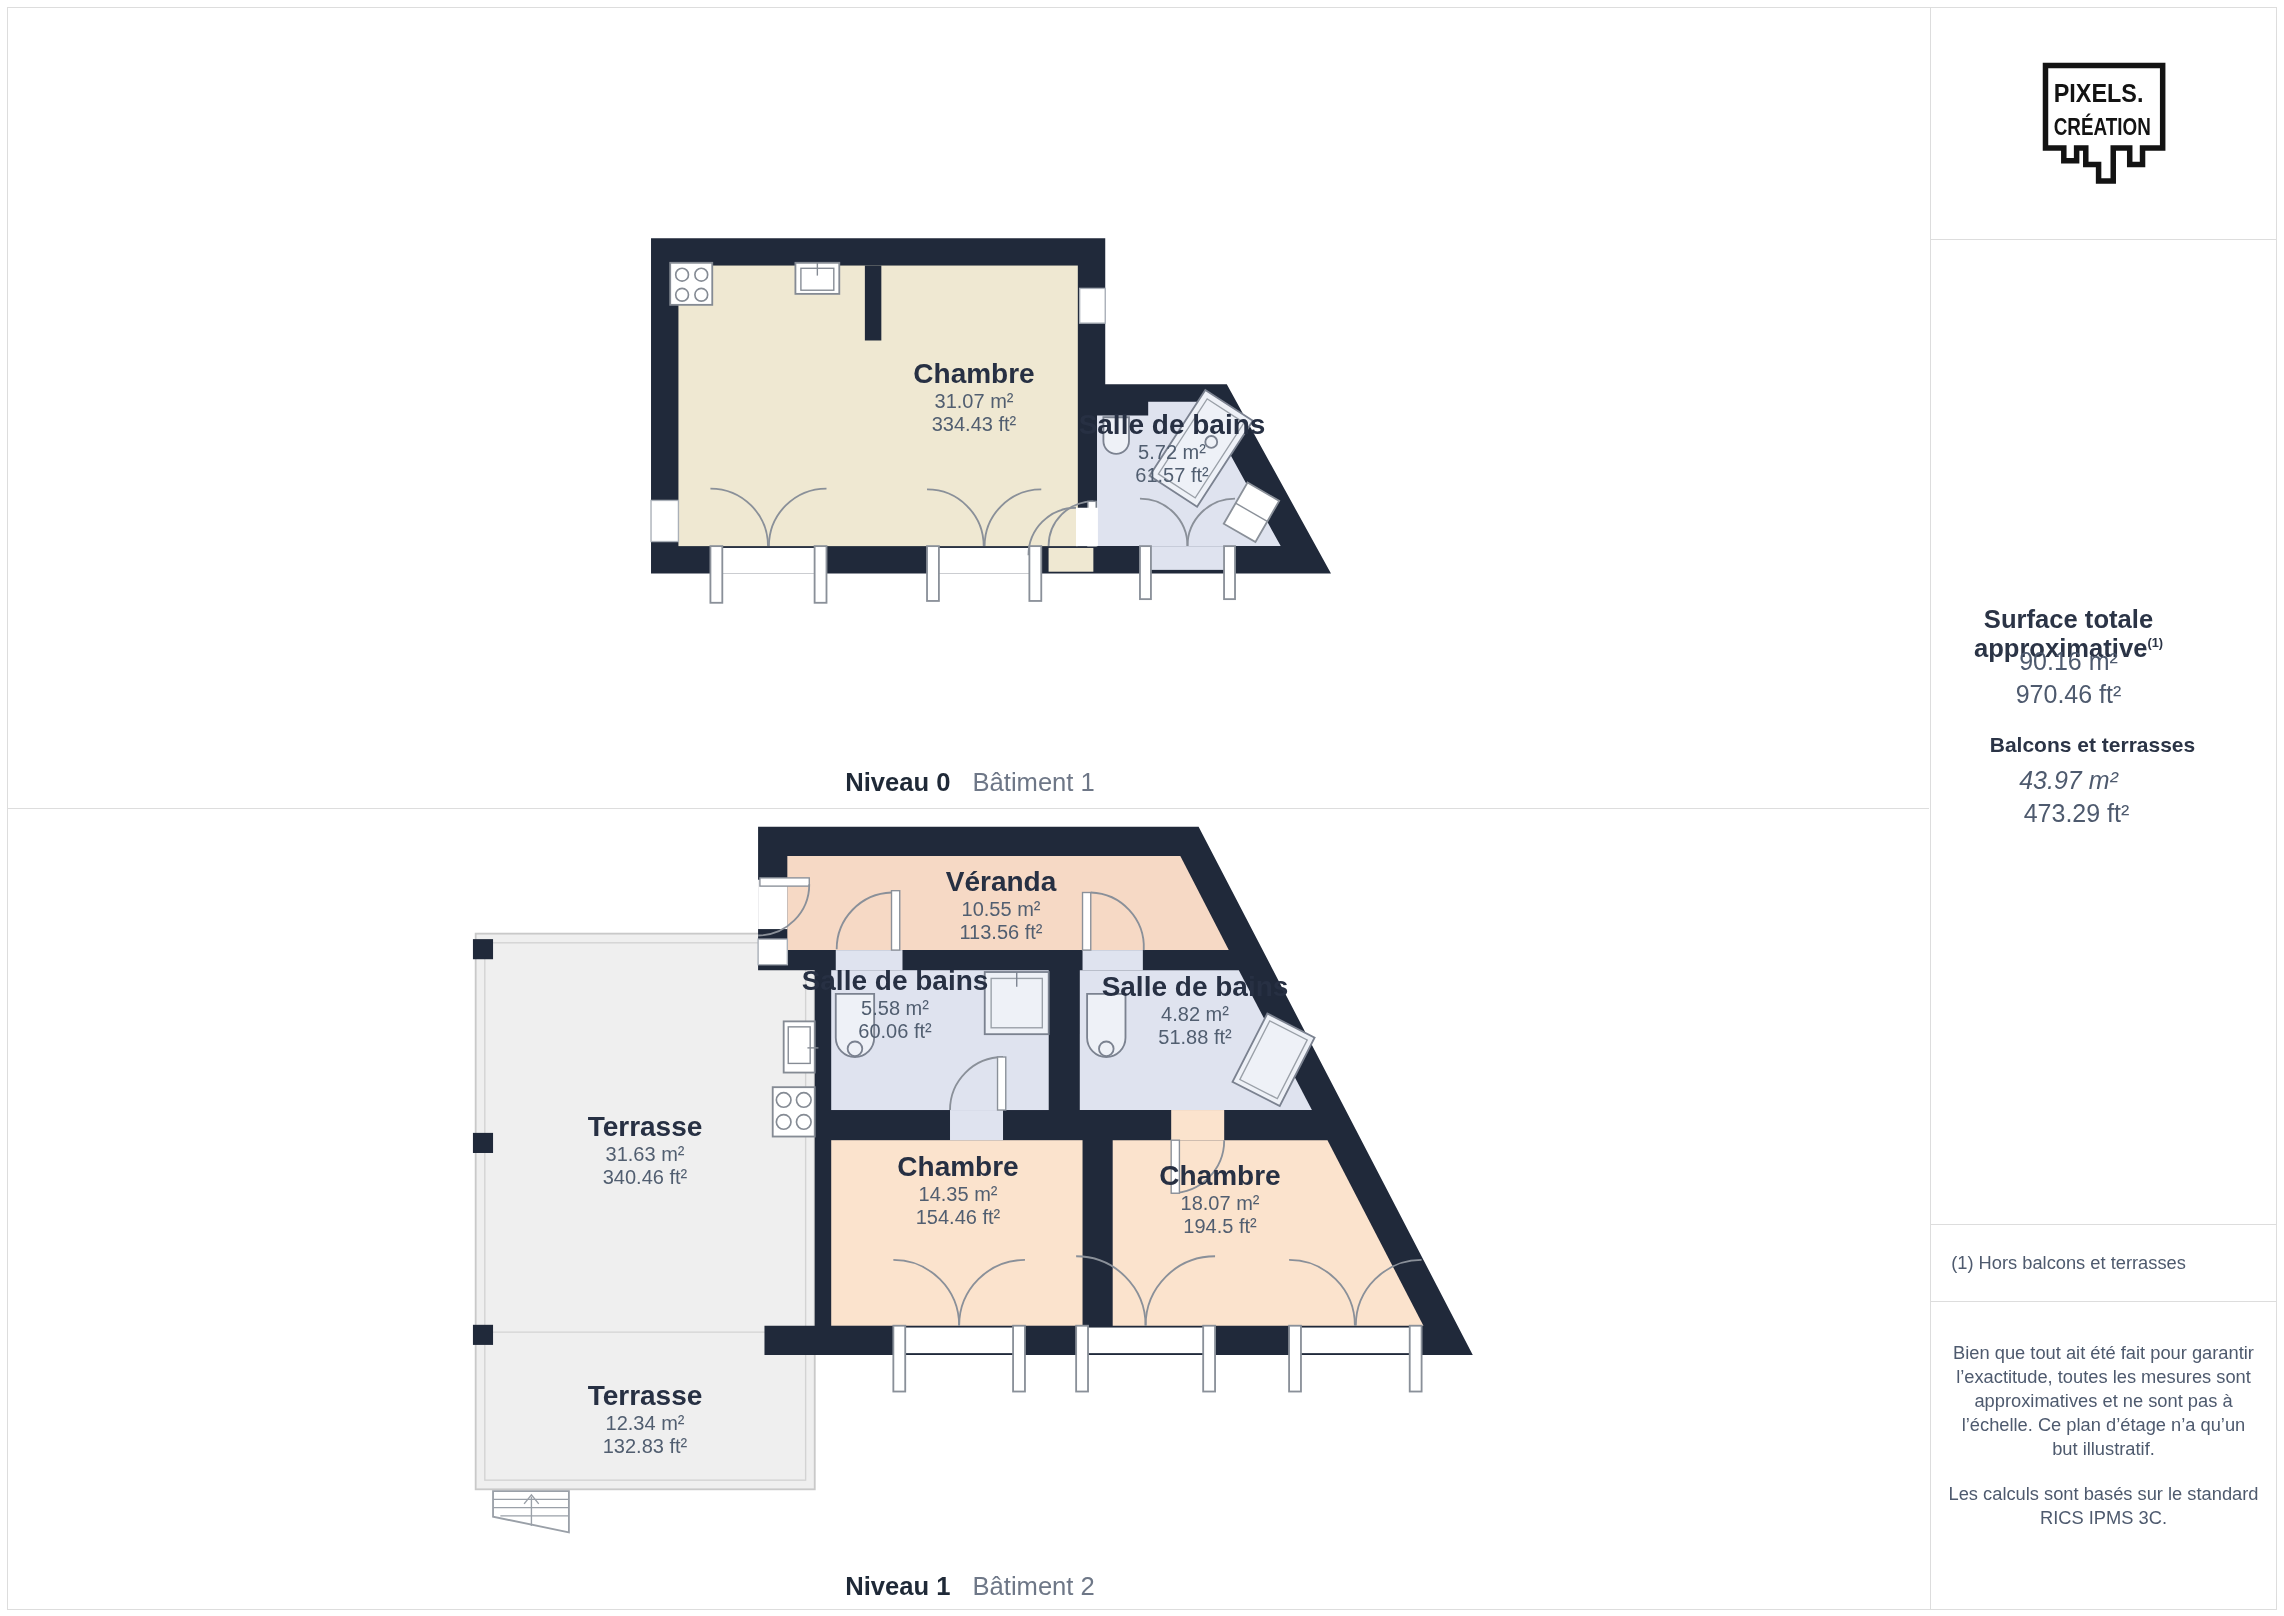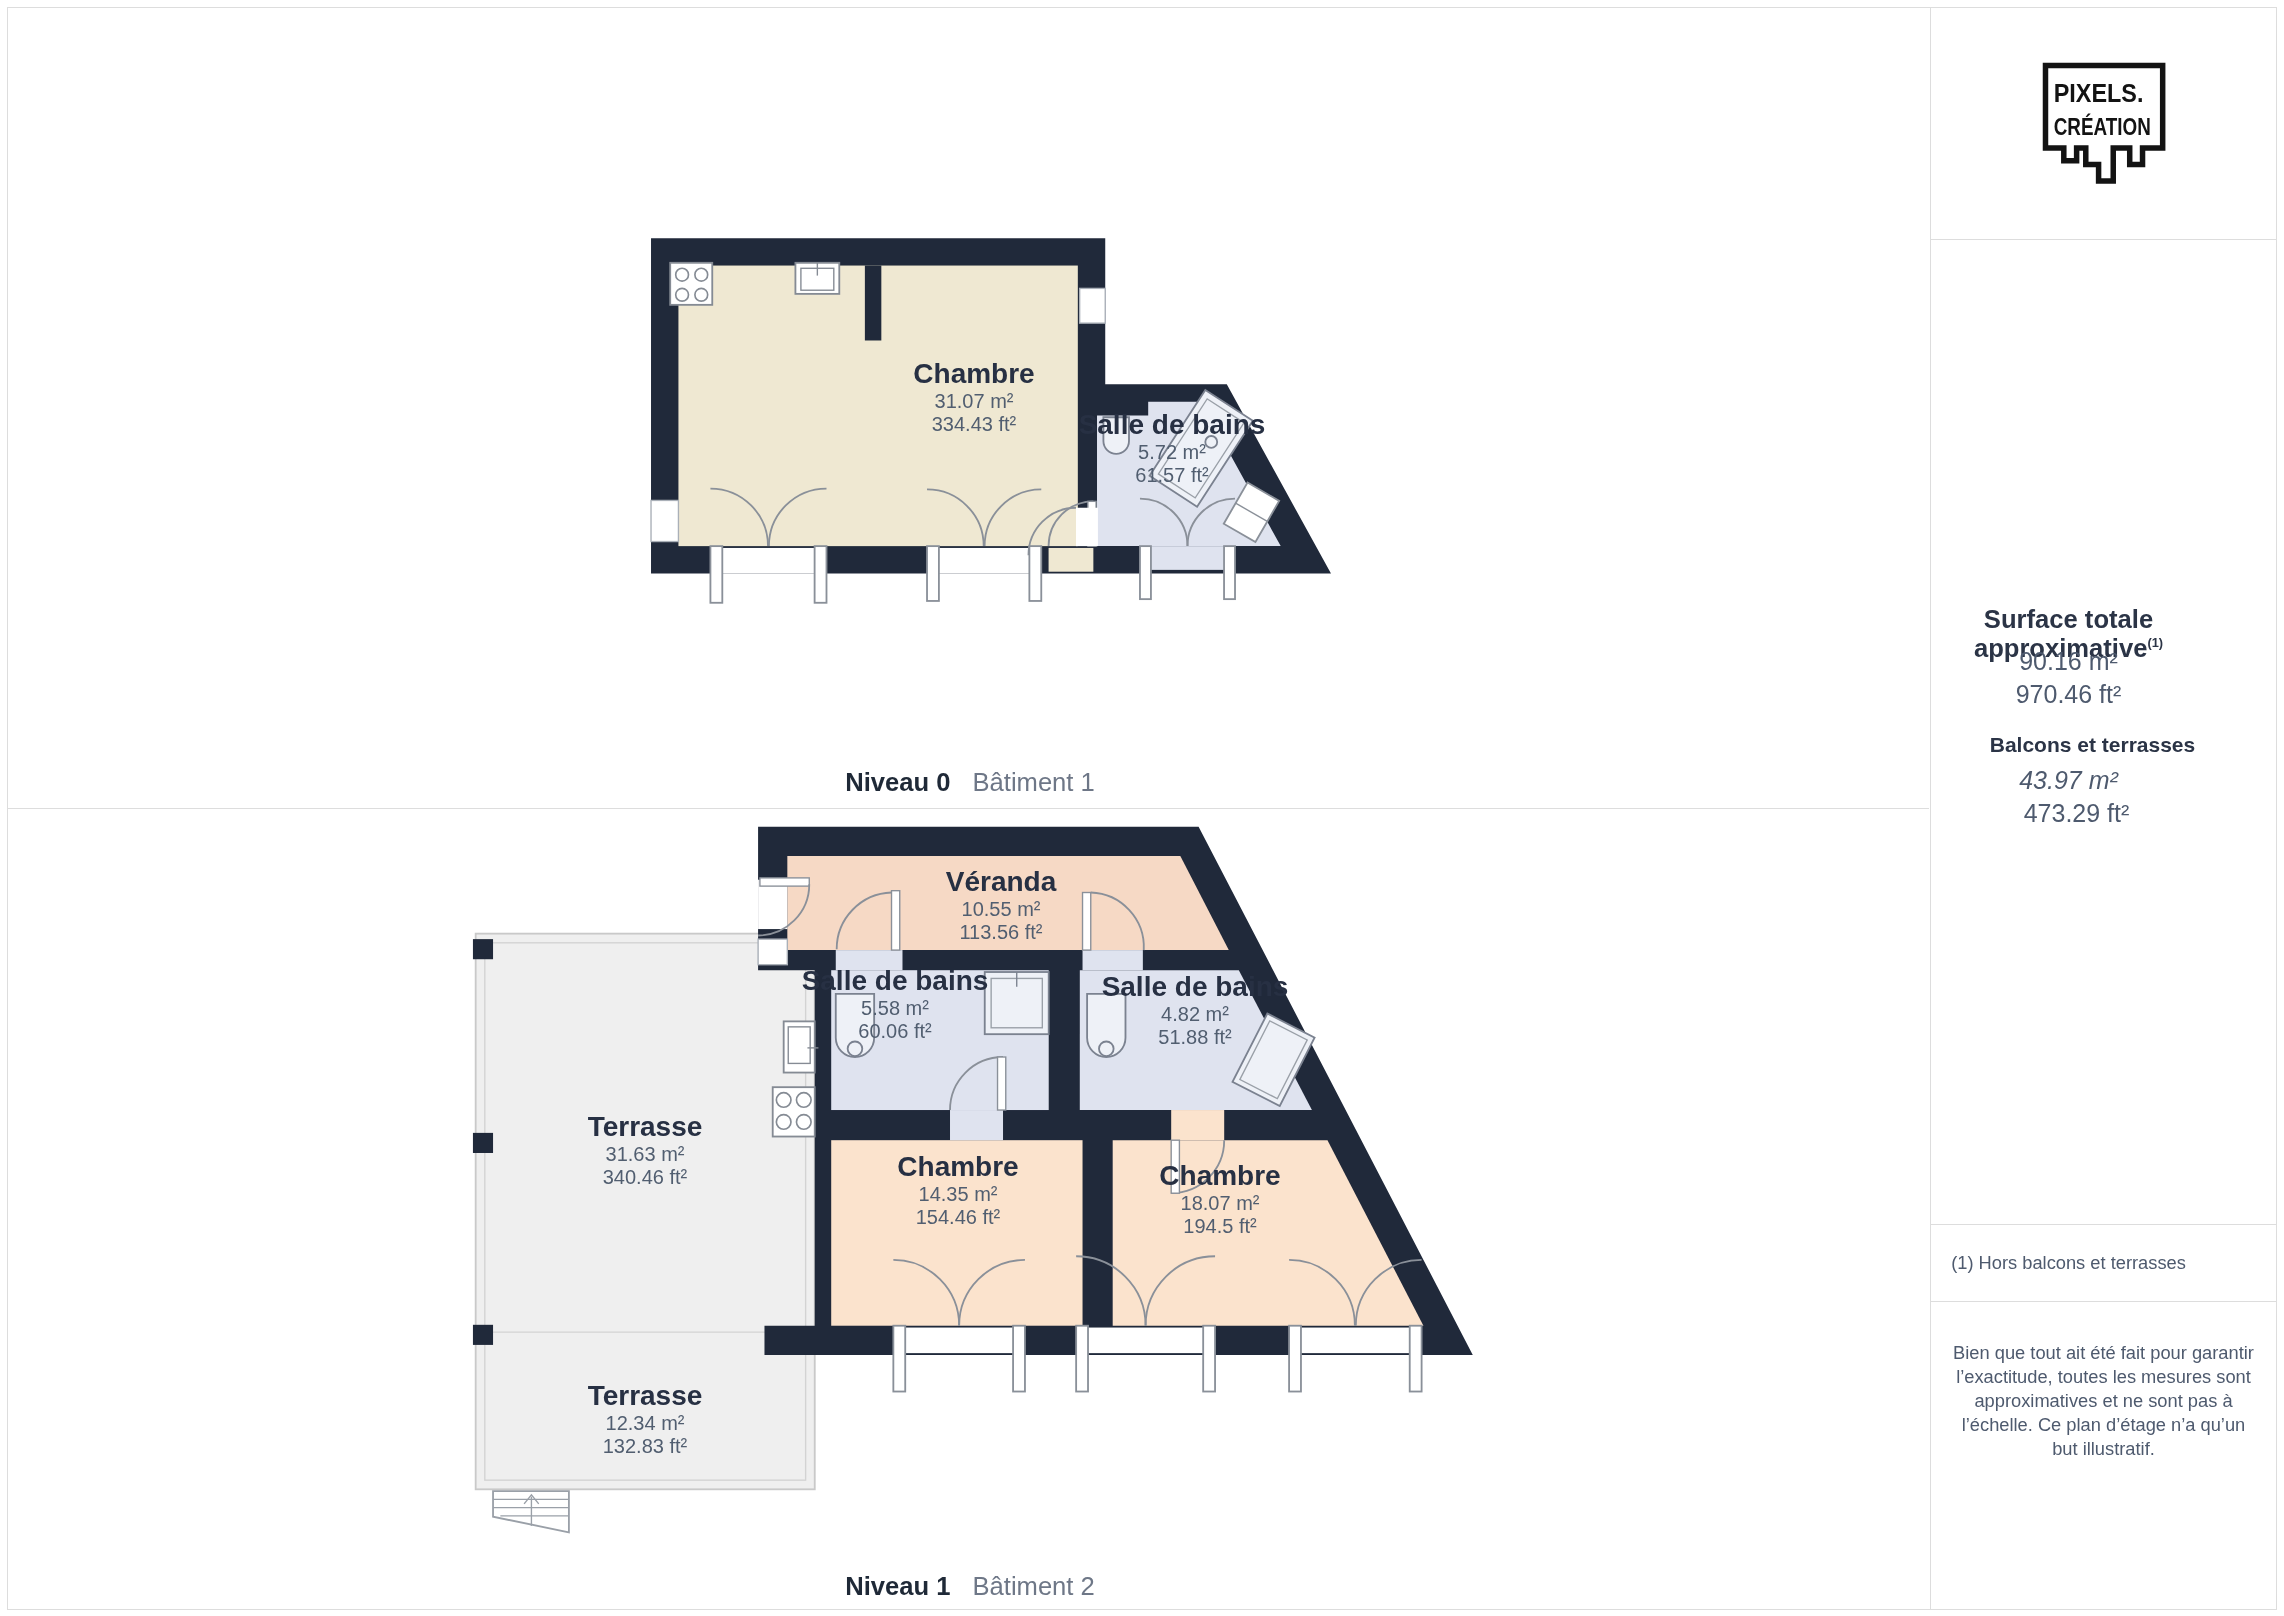--- a/index.html
+++ b/index.html
@@ -291,14 +291,15 @@
     <span>Surface totale approximative</span><sup>(1)</sup>
   </div>
   <div class="sidebar-text sb-value" style="top:647px;">90.16 m²</div>
   <div class="sidebar-text sb-value" style="top:680px;">970.46 ft²</div>
   <div class="sidebar-text sb-sub" style="top:733px;margin-left:24px;">Balcons et terrasses</div>
   <div class="sidebar-text sb-value" style="top:766px;font-style:italic;">43.97 m²</div>
   <div class="sidebar-text sb-value" style="top:799px;padding-left:8px;">473.29 ft²</div>
 
   <div class="sidebar-text sb-note" style="top:1252px;">(1) Hors balcons et terrasses</div>
   <div class="sidebar-text sb-para" style="top:1341px;">Bien que tout ait été fait pour garantir l’exactitude, toutes les mesures sont approximatives et ne sont pas à l’échelle. Ce plan d’étage n’a qu’un but illustratif.</div>
+  <div class="sidebar-text sb-para" style="top:1482px;">Les calculs sont basés sur le standard RICS IPMS 3C.</div>
 </div>
 
 
 </body></html>

